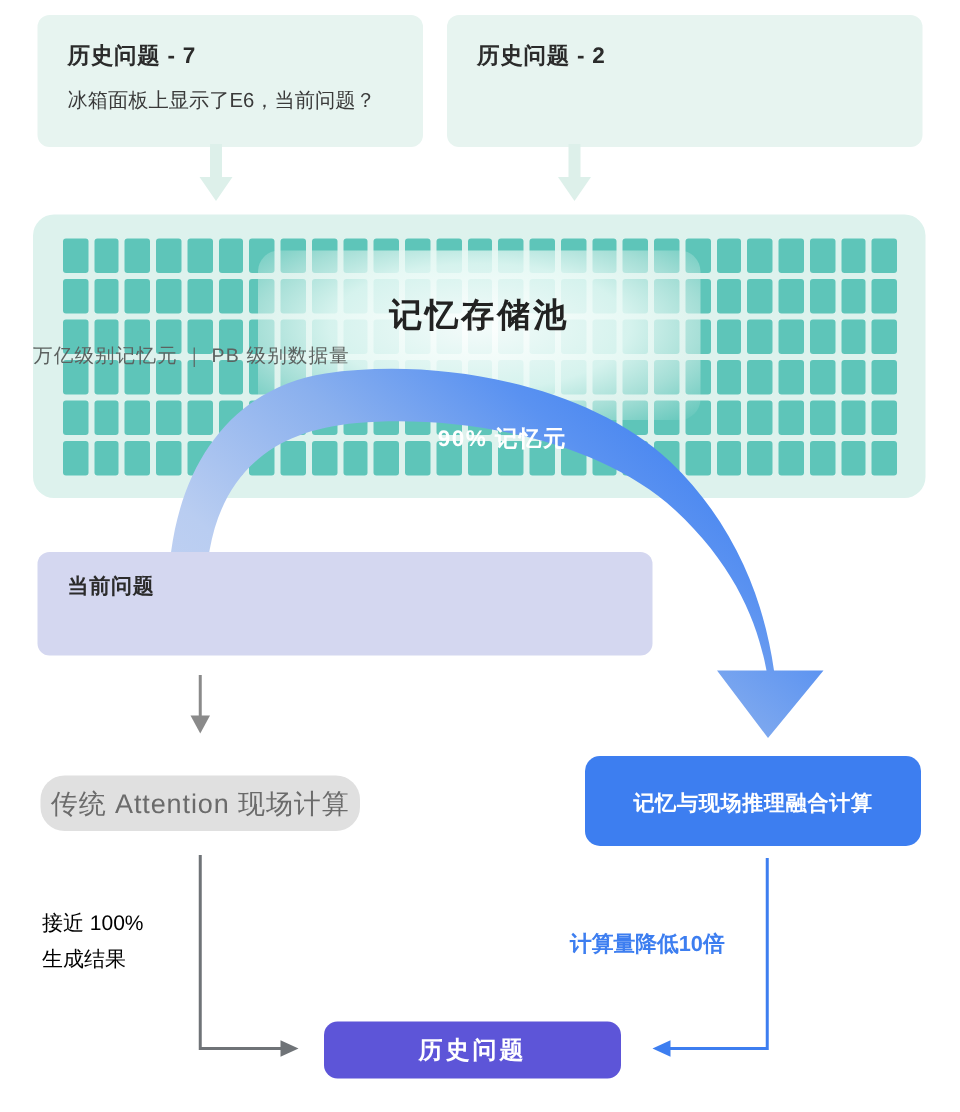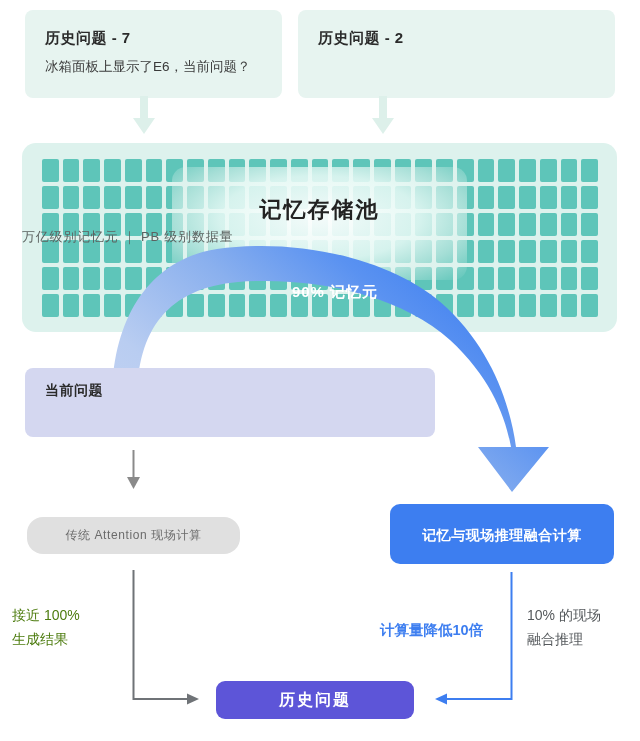--- a/index.html
+++ b/index.html
@@ -161,21 +161,21 @@
     position: absolute;
     left: 27px;
     top: 517px;
     width: 213px;
     height: 37px;
     background: #e0e0e0;
     border-radius: 16px;
     display: flex;
     align-items: center;
     justify-content: center;
-    font-size: 12px;
+    font-size: 18px;
     color: #6b6b6b;
     letter-spacing: 0.6px;
   }
   .fusion-box {
     position: absolute;
     left: 390px;
     top: 504px;
     width: 224px;
     height: 60px;
     background: #3d7ef0;
@@ -189,21 +189,21 @@
   .fusion-en { font-size: 15.5px; font-weight: bold; letter-spacing: 0.3px; }
   .fusion-cn { font-size: 14px; font-weight: bold; margin-top: 3px; letter-spacing: 0.5px; }
 
   
   .lbl {
     position: absolute;
     font-size: 14px;
     line-height: 24px;
     white-space: nowrap;
   }
-  .lbl-left  { left: 12px;  top: 603px; color: #4d7c0f; }
+  .lbl-left  { left: 28px;  top: 603px; color: #000000; }
   .lbl-mid   { left: 380px; top: 618px; color: #3d7ef0; font-weight: bold; font-size: 14.5px; }
   .lbl-right { left: 527px; top: 603px; color: #55595c; }
 
   
   .result-box {
     position: absolute;
     left: 216px;
     top: 681px;
     width: 198px;
     height: 38px;
@@ -461,20 +461,16 @@
     <div class="fusion-cn">记忆与现场推理融合计算</div>
   </div>
 
   <div class="lbl lbl-left">
     <div>接近 100%</div>
     <div>生成结果</div>
   </div>
 
   <div class="lbl lbl-mid">计算量降低10倍</div>
 
-  <div class="lbl lbl-right">
-    <div>10% 的现场</div>
-    <div>融合推理</div>
-  </div>
 
   <div class="result-box">历史问题</div>
 
 </div>
 
 </body></html>

